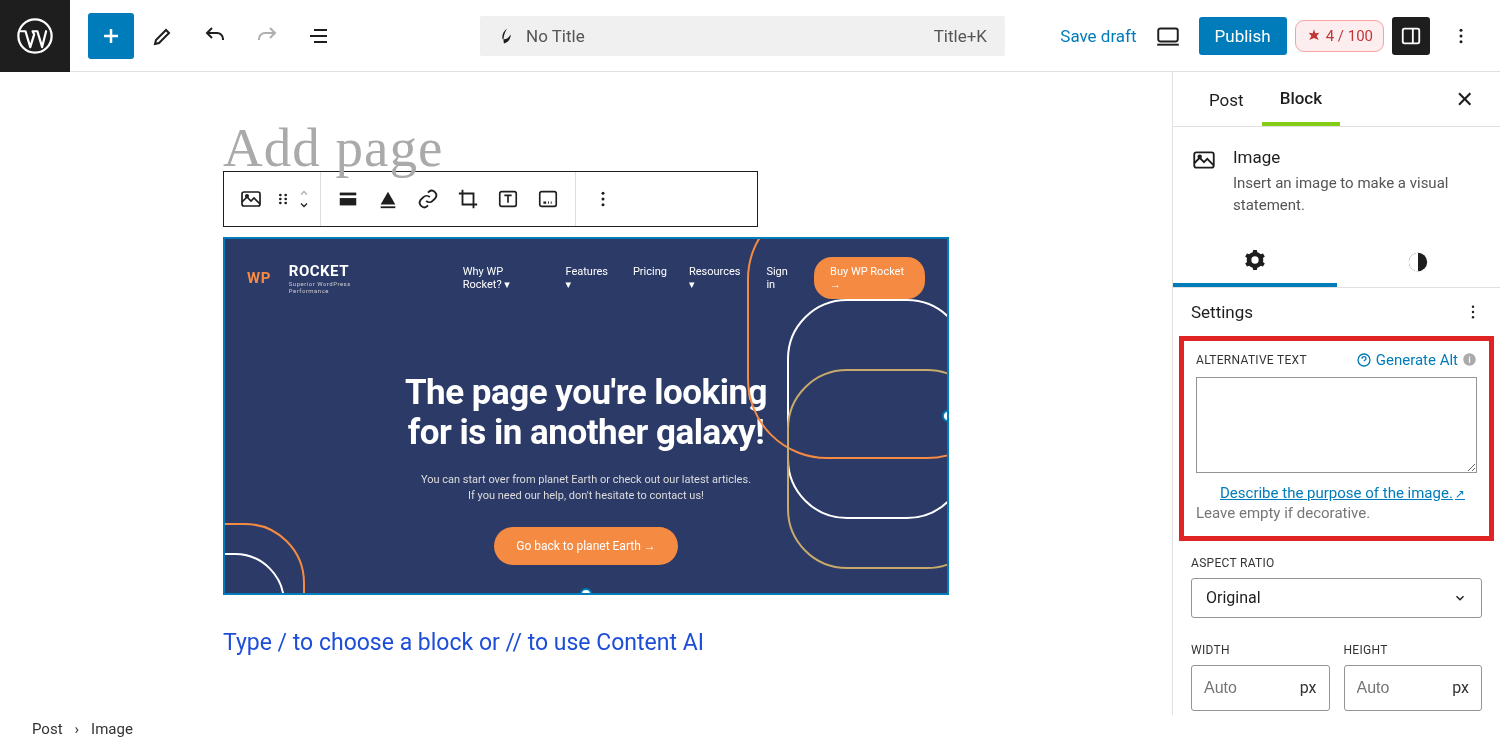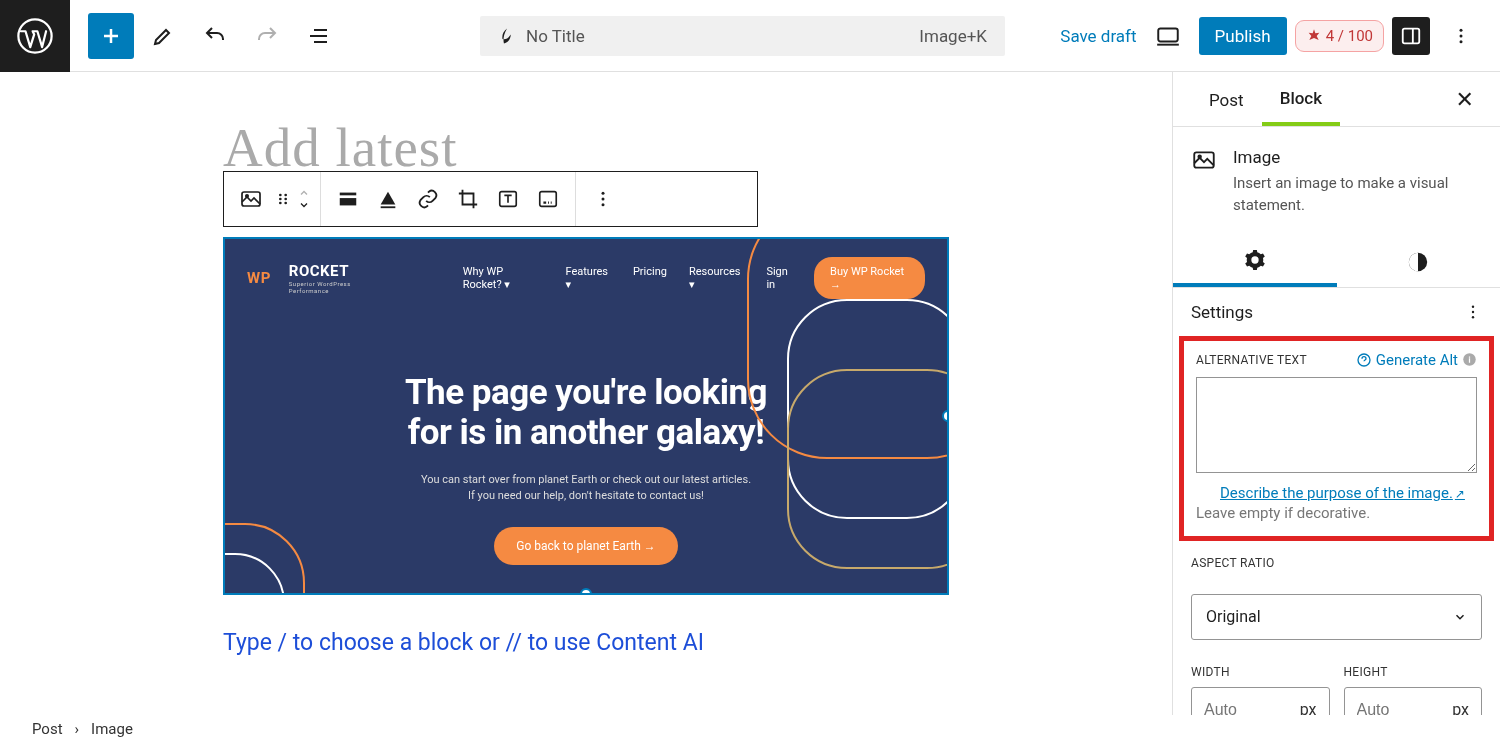--- a/index.html
+++ b/index.html
@@ -80,21 +80,21 @@
 .sb-settings-hdr { display: flex; align-items: center; justify-content: space-between; padding: 14px 18px; font-size: 17px; }
 .sb-highlight { border: 5px solid #e02424; margin: 0 6px; padding: 10px 12px 14px; }
 .sb-label-row { display: flex; align-items: center; justify-content: space-between; margin-bottom: 8px; }
 .sb-label { font-size: 12px; text-transform: uppercase; letter-spacing: 0.3px; color: #333; }
 .gen-alt { color: #007cba; font-size: 15px; display: flex; align-items: center; gap: 4px; cursor: pointer; }
 .alt-textarea { width: 100%; height: 96px; border: 1px solid #949494; resize: both; padding: 6px; font-family: inherit; font-size: 14px; }
 .sb-link { color: #007cba; text-decoration: underline; font-size: 15px; margin-top: 8px; display: inline-block; margin-left: 24px; }
 .ext-icon { font-size: 12px; margin-left: 2px; }
 .sb-help { color: #777; font-size: 15px; margin-top: 2px; }
 .sb-section { padding: 14px 18px; }
-.sb-select { width: 100%; height: 46px; border: 1px solid #949494; border-radius: 3px; padding: 0 14px; font-size: 16px; background: #fff; display: flex; align-items: center; justify-content: space-between; margin-top: 24px; cursor: pointer; }
+.sb-select { width: 100%; height: 40px; border: 1px solid #949494; border-radius: 3px; padding: 0 14px; font-size: 16px; background: #fff; display: flex; align-items: center; justify-content: space-between; margin-top: 8px; cursor: pointer; }
 .sb-dims { display: flex; gap: 14px; padding: 10px 18px 0; }
 .sb-dim { flex: 1; }
 .sb-dim-input { display: flex; align-items: center; border: 1px solid #949494; border-radius: 3px; height: 46px; margin-top: 8px; padding: 0 12px; }
 .sb-dim-input input { border: none; outline: none; width: 100%; font-size: 16px; color: #777; }
 .sb-dim-input .unit { color: #333; font-size: 16px; }
 
 
 .breadcrumb { position: absolute; bottom: 0; left: 0; right: 0; height: 28px; display: flex; align-items: center; padding: 0 32px; font-size: 15px; color: #333; gap: 12px; background: #fff; }
 
 svg { display: block; }
@@ -138,21 +138,21 @@
   </div>
 
   <div class="cmd-bar">
     <span class="leaf">
       <svg width="18" height="18" viewBox="0 0 24 24" fill="#1e1e1e">
           <path d="M12 2C7 6 5 11 6 16c4 1 8-1 11-6 0 6-4 11-9 12 0 0-3-8 4-20z"></path>
         </svg>
     </span>
     <span class="title">No Title</span>
     <span class="spacer"></span>
-    <span class="kbd">Image+K</span>
+    <span class="kbd">Title+K</span>
   </div>
 
   <div class="tb-right">
     <span class="save-draft">Save draft</span>
     <div class="tb-btn">
       <svg width="26" height="26" viewBox="0 0 24 24" fill="none" stroke="#1e1e1e" stroke-width="1.8">
           <rect x="3" y="5" width="18" height="12" rx="2"></rect>
           <path d="M2 20h20"></path>
         </svg>
     </div>
@@ -175,21 +175,21 @@
           <circle cx="12" cy="12" r="1.8"></circle>
           <circle cx="12" cy="19" r="1.8"></circle>
         </svg>
     </div>
   </div>
 </div>
 
 <div class="workspace">
 
   <div class="canvas">
-    <div class="title-placeholder">Add latest</div>
+    <div class="title-placeholder">Add page</div>
 
     <div class="block-toolbar">
       <div class="bt-group">
         <div class="bt-btn">
           <svg width="24" height="24" viewBox="0 0 24 24" fill="none" stroke="#1e1e1e" stroke-width="1.7">
               <rect x="3" y="5" width="18" height="14" rx="2"></rect>
               <path d="M3 15l5-5 4 4 3-3 6 6"></path>
               <circle cx="8" cy="9" r="1.2" fill="#1e1e1e"></circle>
             </svg>
         </div>

